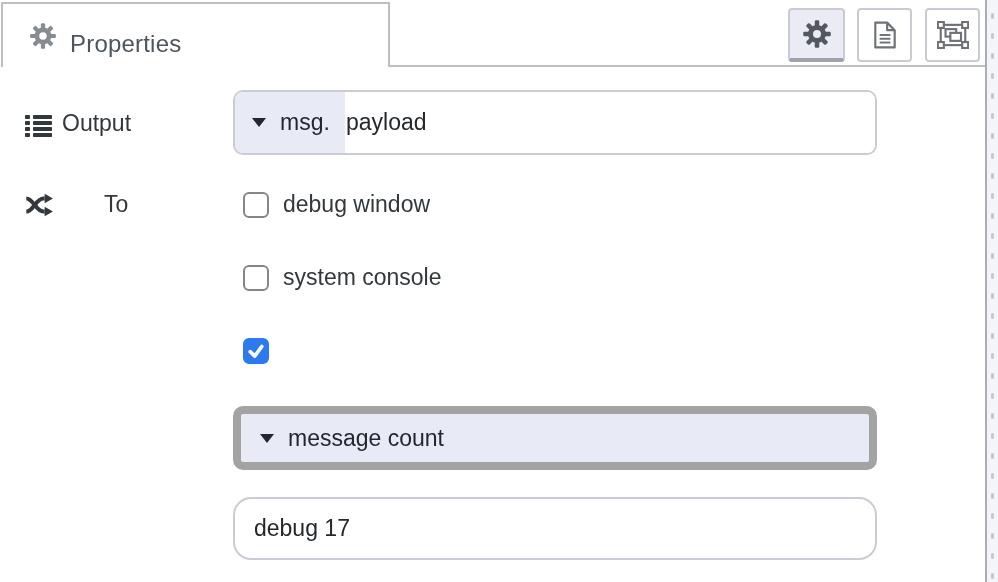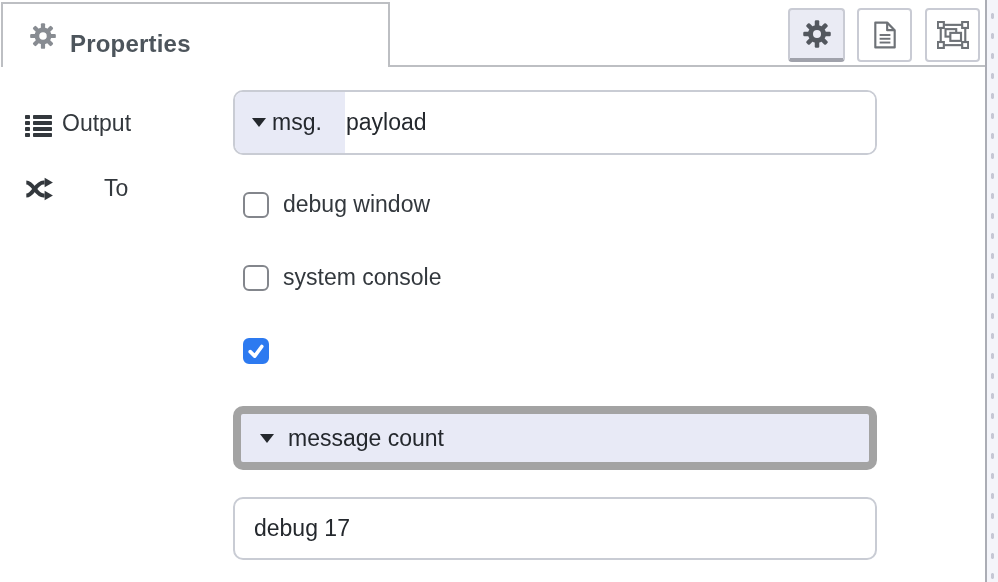--- a/index.html
+++ b/index.html
@@ -13,21 +13,21 @@
   .stage { position: relative; width: 998px; height: 582px; background: #fff; }
 
   
   .tab {
     position: absolute; left: 1px; top: 2px; width: 389px; height: 65px;
     background: #fff;
     border: 2px solid #bdbfc3; border-bottom: none;
     display: flex; align-items: center; gap: 13px; padding-left: 26px;
     cursor: pointer;
   }
-  .tab-title { font-size: 24px; font-weight: bold; color: #4d555c; letter-spacing: .2px; margin-top: 16px; }
+  .tab-title { font-size: 24px; font-weight: normal; color: #4d555c; letter-spacing: .2px; margin-top: 16px; }
   .tab-underline {
     position: absolute; left: 390px; top: 65px; width: 596px; height: 0;
     border-top: 2px solid #bdbfc3;
   }
   .panel-right-border {
     position: absolute; left: 985px; top: 0; width: 0; height: 582px;
     border-left: 2px solid #abadb5;
   }
   .grid-strip {
     position: absolute; left: 987px; top: 0; width: 11px; height: 582px;
@@ -52,32 +52,32 @@
   .tbtn-doc  { left: 857px; }
   .tbtn-grp  { left: 925px; }
 
   
   .row-label {
     position: absolute; left: 25px; height: 30px;
     display: flex; align-items: flex-end; gap: 10px;
     font-size: 23px; color: #33383d;
   }
   .lbl-output { top: 107px; }
-  .lbl-to     { top: 172px; gap: 48px; }
+  .lbl-to     { top: 188px; gap: 48px; }
   .lbl-name   { top: 513px; }
 
   
   .typed-input {
     position: absolute; left: 233px; top: 90px; width: 644px; height: 65px;
     border: 2px solid #c9ccd4; border-radius: 10px;
     display: flex; align-items: stretch; background: #fff; overflow: hidden;
   }
   .ti-prefix {
     width: 110px; flex: none; background: #e8eaf6; border: none;
-    display: flex; align-items: center; gap: 6px; padding-left: 17px;
+    display: flex; align-items: center; gap: 14px; padding-left: 17px;
     font-family: "Liberation Sans", sans-serif; font-size: 23px; color: #24282d;
     cursor: pointer;
   }
   .ti-value {
     flex: 1; border: none; outline: none; background: #fff;
     font-family: "Liberation Sans", sans-serif; font-size: 23px; color: #24282d;
     padding-left: 1px;
   }
   .caret {
     width: 0; height: 0;
@@ -107,21 +107,21 @@
     position: absolute; left: 233px; top: 406px; width: 644px; height: 64px;
     background: #e8eaf6; border: 8px solid #a3a3a3; border-radius: 10px;
     display: flex; align-items: center; gap: 14px; padding-left: 19px;
     font-family: "Liberation Sans", sans-serif; font-size: 23px; color: #24282d;
     cursor: pointer;
   }
 
   
   .name-input {
     position: absolute; left: 233px; top: 497px; width: 644px; height: 63px;
-    border: 2px solid #c9ccd4; border-radius: 10px; outline: none;
+    border: 2px solid #c9ccd4; border-radius: 18px; outline: none;
     font-family: "Liberation Sans", sans-serif; font-size: 23px; color: #24282d;
     padding-left: 19px; background: #fff;
   }
 
   .icon { display: inline-flex; align-items: center; justify-content: center; }
 </style>
 </head>
 <body>
 
 <div class="stage">

